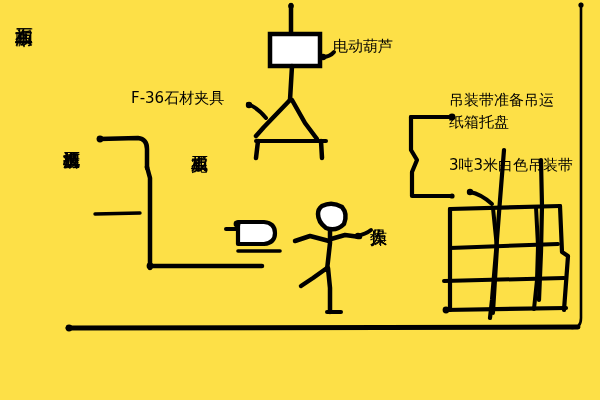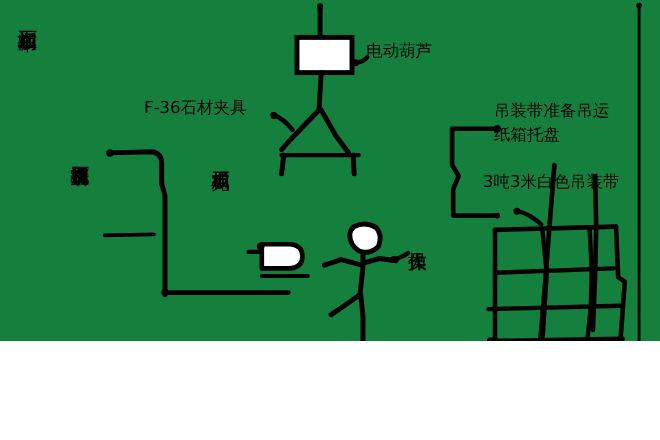--- a/index.html
+++ b/index.html
@@ -7,22 +7,22 @@
     margin: 0;
     padding: 0;
     background: #ffffff;
   }
   body {
     font-family: "DejaVu Sans", sans-serif;
   }
   #canvas {
     position: relative;
     width: 600px;
-    height: 310px;
-    background: #15803d;
+    height: 400px;
+    background: #fde047;
     overflow: hidden;
   }
   svg.sketch {
     position: absolute;
     left: 0;
     top: 0;
     width: 600px;
     height: 400px;
   }
   .lbl {
@@ -196,15 +196,15 @@
   <div class="lbl" style="left:131px; top:90px;text-align:right;">F-36石材夹具</div>
 
   <div class="vlbl-sm" style="left:190px; top:142px;">加工完成石板</div>
 
   <div class="vlbl-sm" style="left:369px; top:216px;">操作人员</div>
 
   <div class="lbl" style="left:449px; top:92px;">吊装带准备吊运</div>
 
   <div class="lbl" style="left:449px; top:114px;">纸箱托盘</div>
 
-  <div class="lbl" style="left:439px; top:157px;">3吨3米白色吊装带</div>
+  <div class="lbl" style="left:449px; top:157px;">3吨3米白色吊装带</div>
 
 </div>
 
 </body></html>

